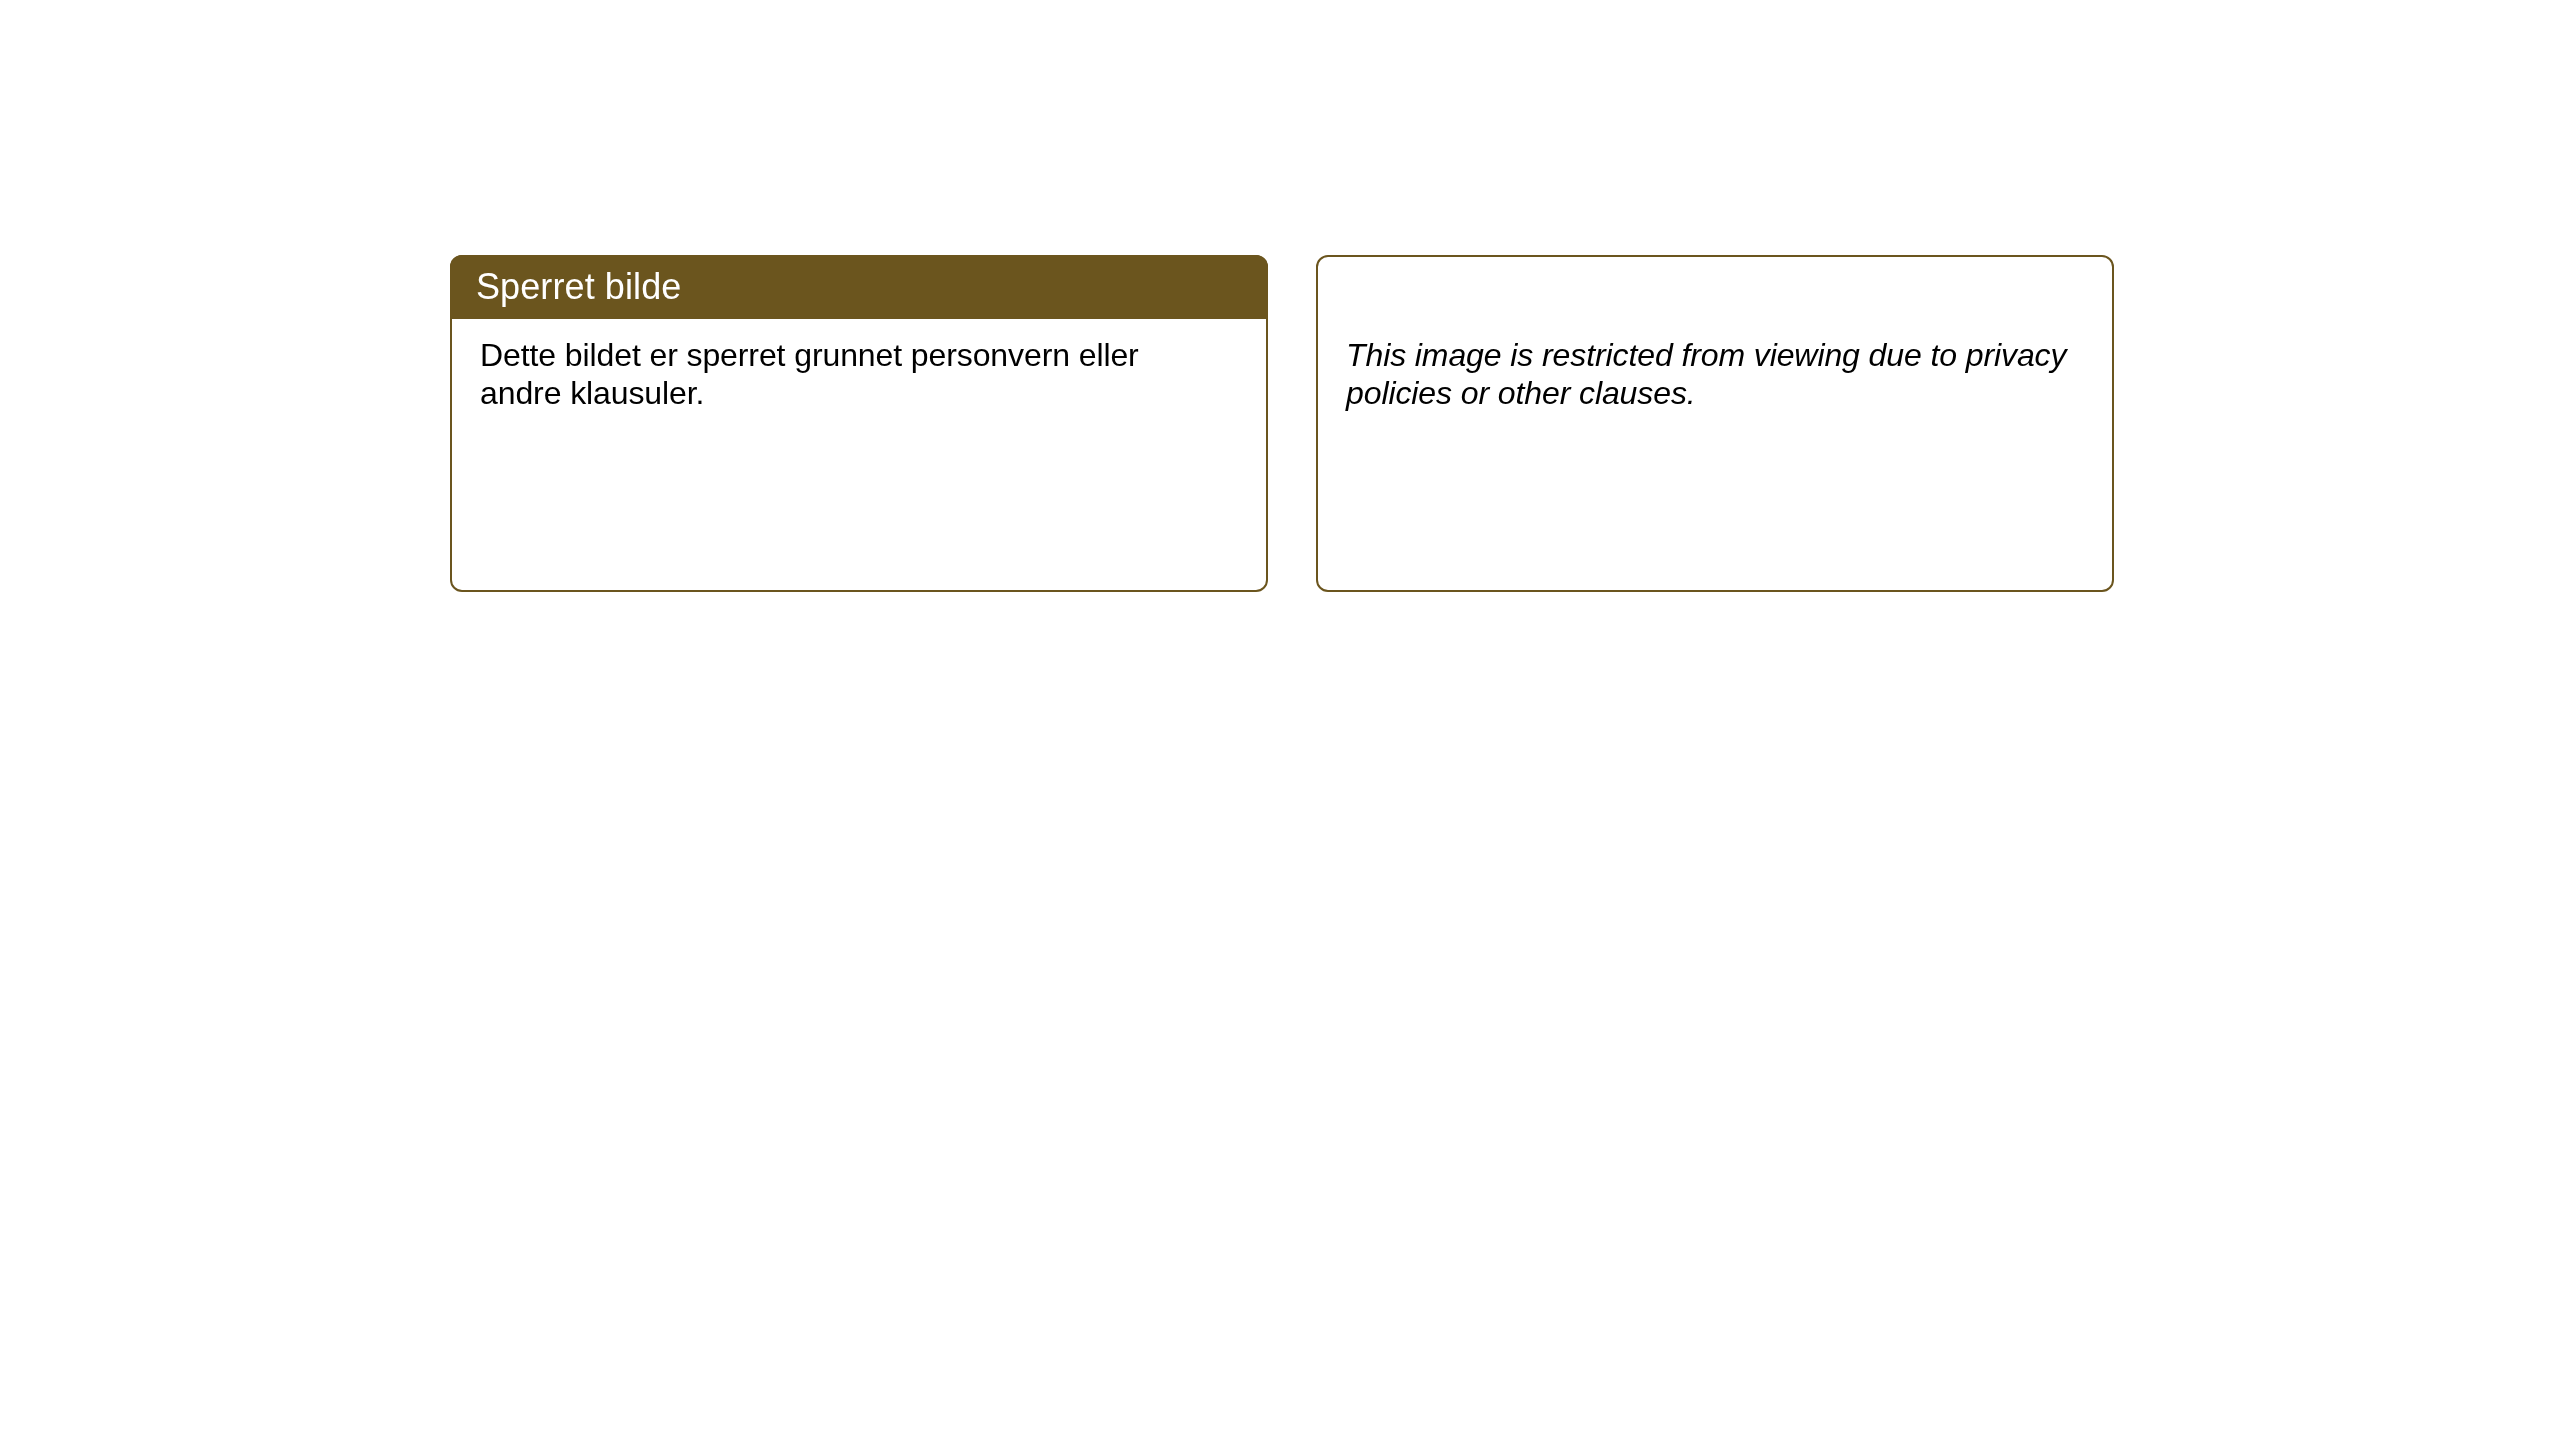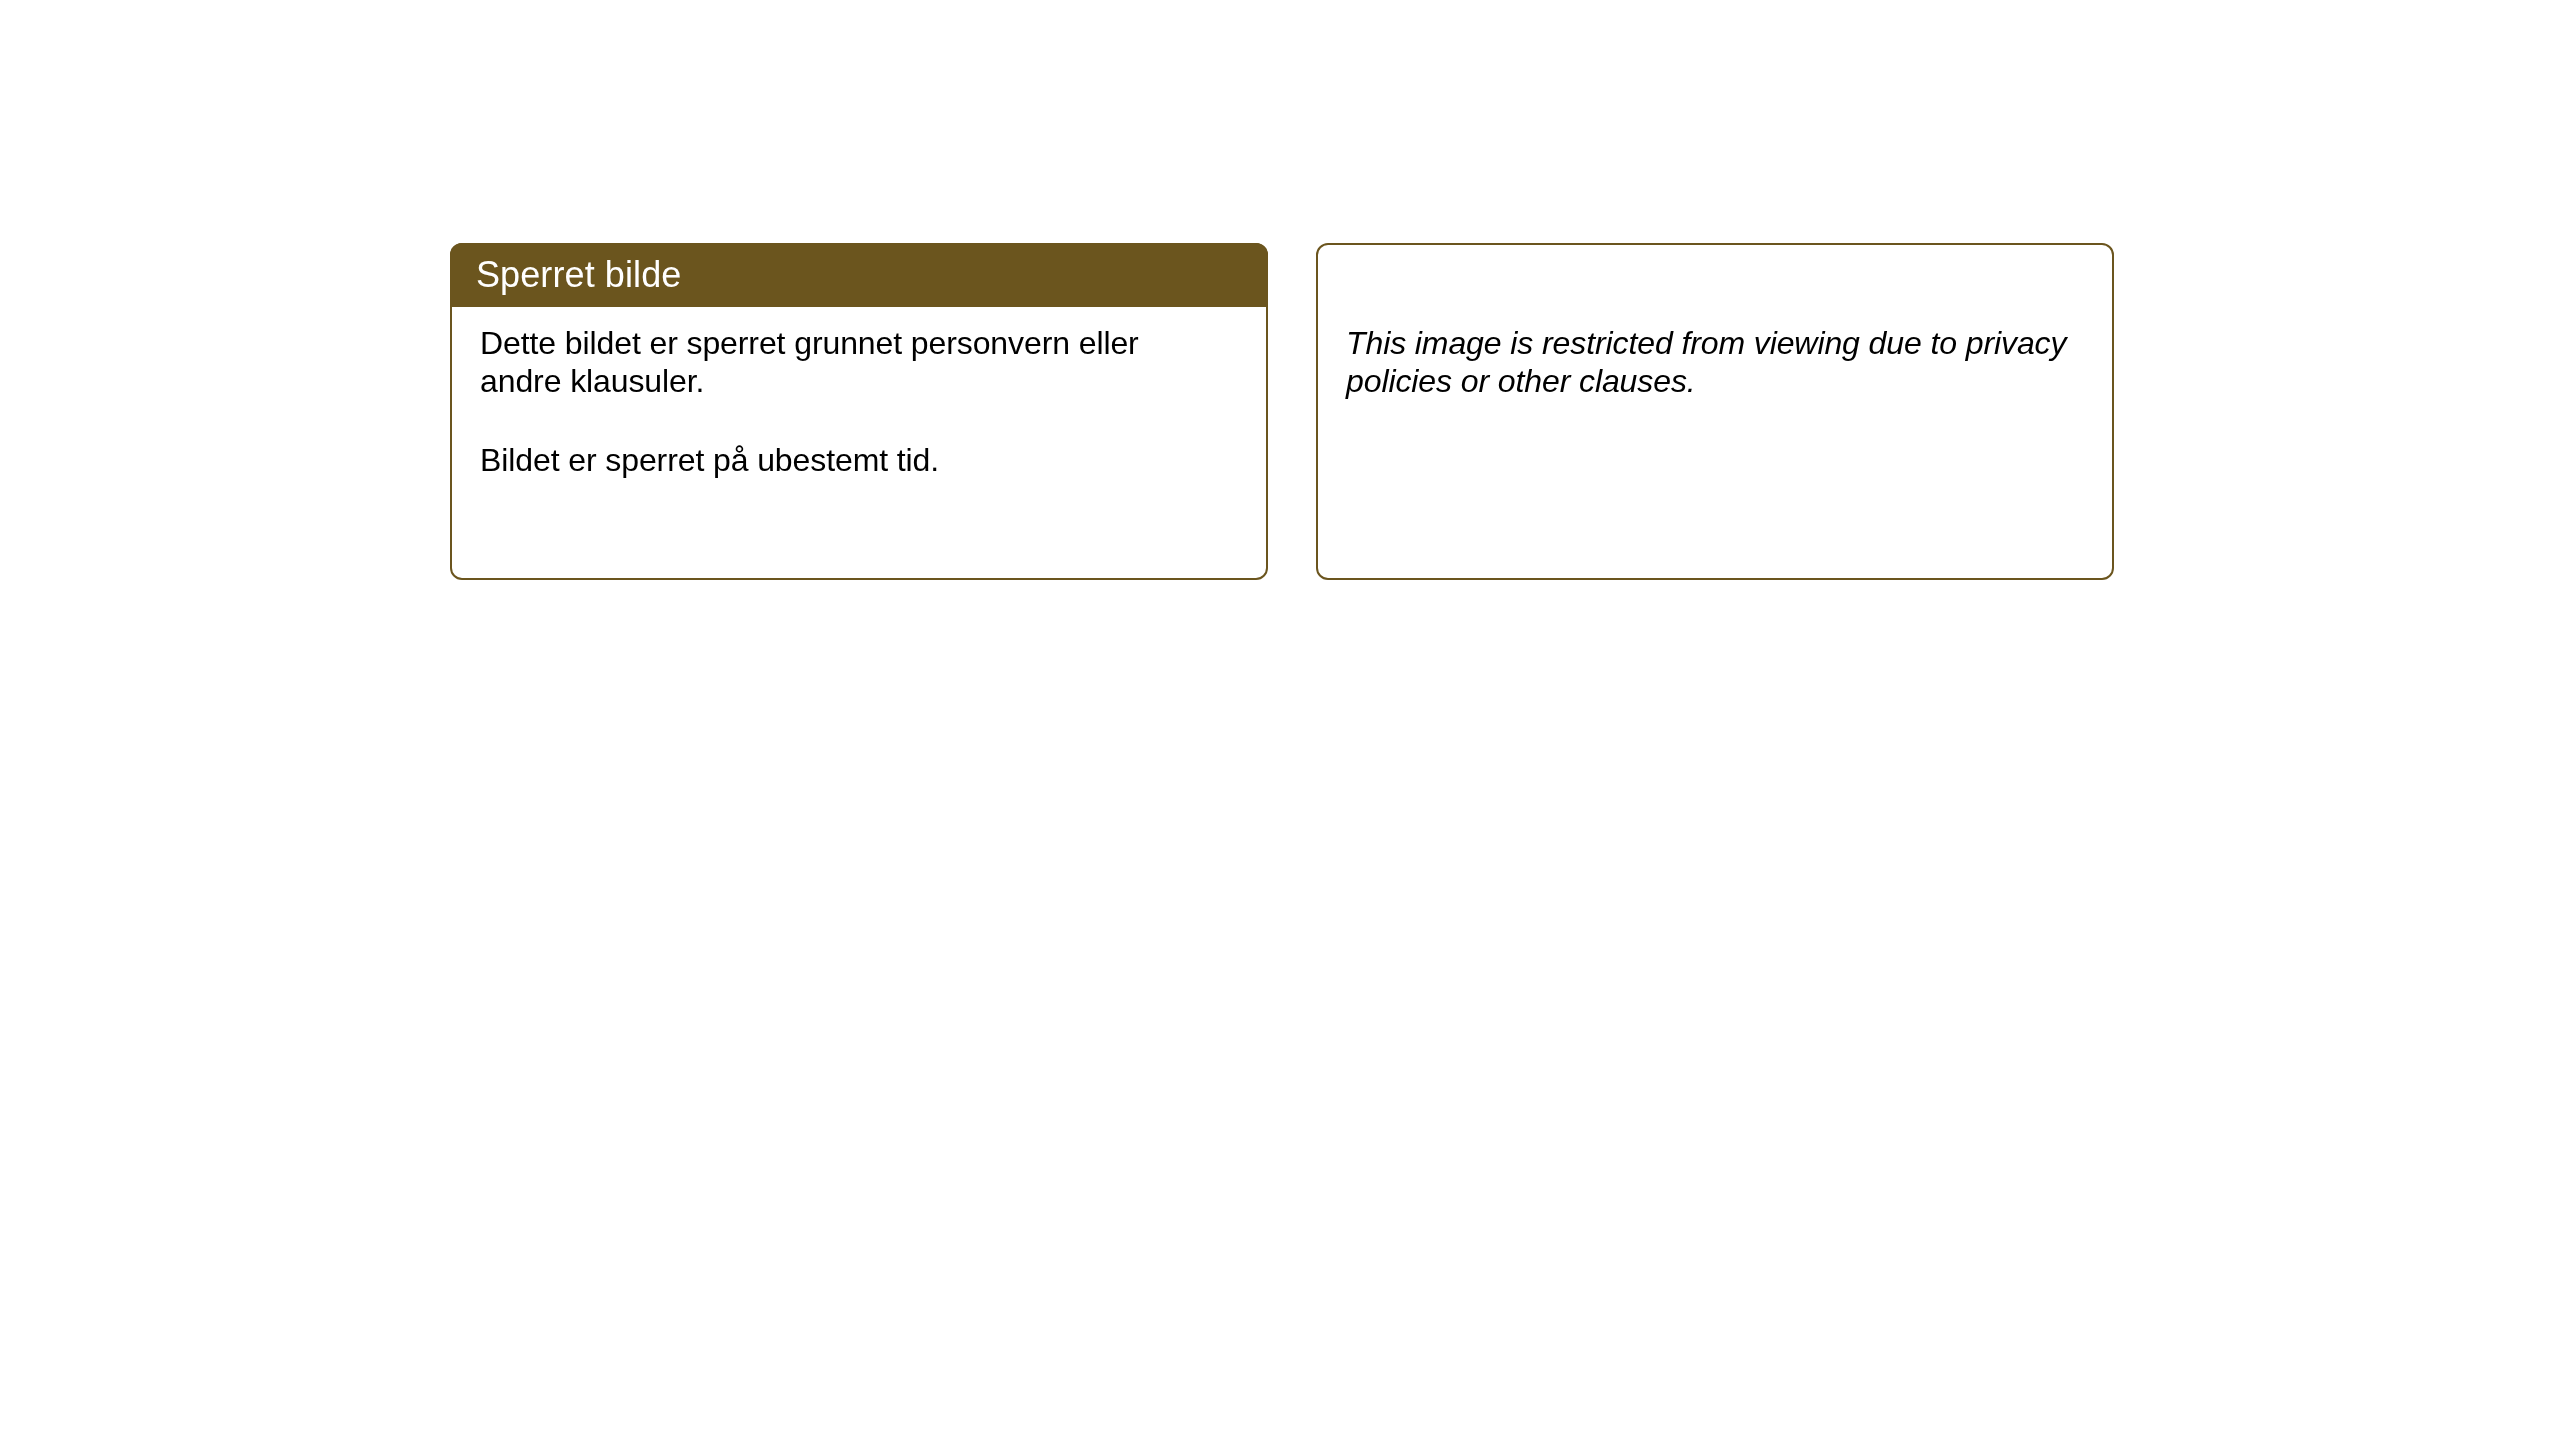--- a/index.html
+++ b/index.html
@@ -13,20 +13,21 @@
     overflow: hidden;
     font-family: "Liberation Sans", sans-serif;
     -webkit-font-smoothing: antialiased;
   }
 
   #canvas {
     position: relative;
     width: 2560px;
     height: 1220px;
     background: #ffffff;
+    margin-top: 12px;
   }
 
   
   .notice-card {
     position: absolute;
     box-sizing: border-box;
     background: #ffffff;
     border: 2px solid #6b551e;
     border-radius: 12px;
     overflow: visible;
@@ -102,21 +103,20 @@
 <body>
 
 <div id="canvas">
 
   <section class="notice-card" id="card-no">
     <div class="card-header">
       <span class="card-title">Sperret bilde</span>
     </div>
     <div class="card-body">
       <p class="card-paragraph">Dette bildet er sperret grunnet personvern eller andre klausuler.</p>
-      <p class="card-paragraph">Bildet er sperret på ubestemt tid.</p>
     </div>
   </section>
 
   <section class="notice-card" id="card-en">
     <div class="card-body">
       <p class="card-paragraph">This image is restricted from viewing due to privacy policies or other clauses.</p>
     </div>
   </section>
 
 </div>

